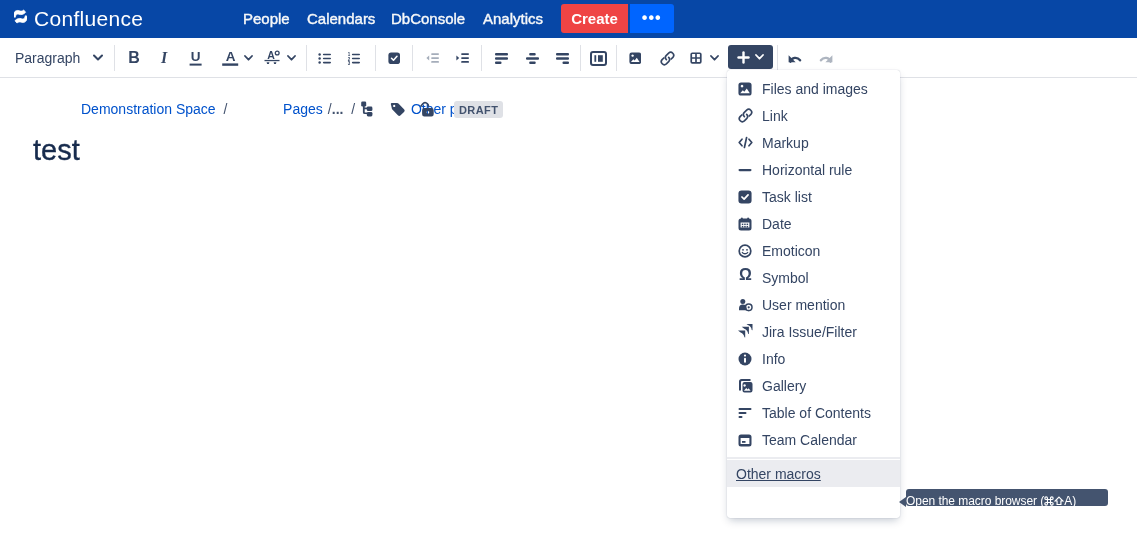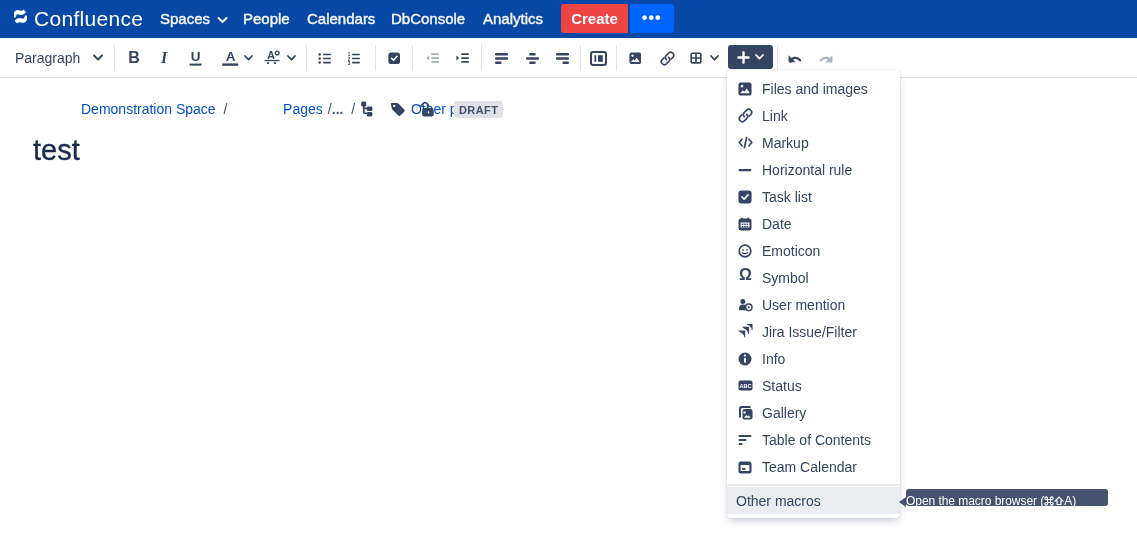--- a/index.html
+++ b/index.html
@@ -28,39 +28,36 @@
 #title { position:absolute; left:33px; top:134px; font-size:29px; font-weight:500; color:#172B4D; -webkit-text-stroke:0.35px #172B4D; }
 
 
 #menu { position:absolute; left:727px; top:70px; width:173px; height:448px; background:#fff; border-radius:3px;
   box-shadow:0 4px 8px -2px rgba(9,30,66,0.25), 0 0 1px rgba(9,30,66,0.31); padding-top:5px; }
 .mi { position:relative; height:27px; display:flex; align-items:center; color:#344563; font-size:14px; }
 .mi svg, .mi .gi { position:absolute; left:11px; }
 .mi .lbl { position:absolute; left:35px; top:50%; transform:translateY(-50%); white-space:nowrap; }
 .mi .gi { font-size:16px; line-height:14px; }
 #mdiv { height:2px; border-top:2px solid #EBECF0; margin:4px 0 0 0; }
-#othermacros { height:27px; background:#EBECF0; display:flex; align-items:center; color:#344563; font-size:14px; padding-left:9px; margin-top:1px; }
+#othermacros { height:27px; background:#EBECF0; display:flex; align-items:center; color:#344563; font-size:14px; padding-left:9px; margin-top:1px;text-decoration:underline; }
 
 
 #tip { position:absolute; left:906px; top:489px; width:202px; height:17px; background:#44546F; border-radius:3px; color:#fff; font-size:12px; letter-spacing:-0.05px; line-height:25px; white-space:nowrap; }
 #tiparrow { position:absolute; left:899px; top:497px; width:0; height:0; border-top:5px solid transparent; border-bottom:5px solid transparent; border-right:7px solid #44546F; }
 </style>
 </head>
 <body>
 <div id="nav">
   <svg class="abs" style="left:14px;top:9px" width="12.6" height="15" viewBox="0 0 12.6 15" fill="#fff" stroke="#fff" stroke-width="0.7" stroke-linejoin="round">
     <g transform="rotate(-16 6.3 7.5)">
         <path d="M0 3.9 C1.7 0.9 4.4 -0.1 6.9 1.7 C8.4 2.8 9.8 3.0 11.3 2.1 L12.6 4.9 C10.1 6.5 7.6 6.4 5.6 4.9 C4.2 3.9 2.8 4.2 1.8 6.0 L1.4 6.8 L0 6.3 Z"></path>
     <path d="M12.6 11.1 C10.9 14.1 8.2 15.1 5.7 13.3 C4.2 12.2 2.8 12.0 1.3 12.9 L0 10.1 C2.5 8.5 5.0 8.6 7.0 10.1 C8.4 11.1 9.8 10.8 10.8 9.0 L11.2 8.2 L12.6 8.7 Z"></path>
       </g>
   </svg>
   <div class="brand">Confluence</div>
-  <div class="item" style="left:160px">Spaces<svg class="chev" width="11" height="8" viewBox="0 0 11 8">
-        <path d="M1.5 2 L5.5 6 L9.5 2" fill="none" stroke="#fff" stroke-width="2" stroke-linecap="round" stroke-linejoin="round"></path>
-      </svg></div>
   <div class="item" style="left:243px">People</div>
   <div class="item" style="left:307px">Calendars</div>
   <div class="item" style="left:391px">DbConsole</div>
   <div class="item" style="left:483px">Analytics</div>
   <div id="create">Create</div>
   <div id="more">•••</div>
 </div>
 
 <div id="toolbar">
   <div id="para">Paragraph</div>
@@ -318,27 +315,20 @@
     </div>
   <div class="mi">
       <svg width="14" height="14" viewBox="0 0 14 14">
         <circle cx="7" cy="7" r="6.5" fill="#344563"></circle>
         <rect x="6" y="5.8" width="2" height="5" rx="1" fill="#fff"></rect>
         <circle cx="7" cy="3.6" r="1.1" fill="#fff"></circle>
       </svg>
       <span class="lbl">Info</span>
     </div>
   <div class="mi">
-      <svg width="15" height="11" viewBox="0 0 15 11">
-        <rect x="0.5" y="0.5" width="14" height="10" rx="2" fill="#344563"></rect>
-        <text x="7.5" y="7.8" text-anchor="middle" font-size="5.6" font-weight="bold" fill="#fff">ABC</text>
-      </svg>
-      <span class="lbl">Status</span>
-    </div>
-  <div class="mi">
       <svg width="15" height="16" viewBox="0 0 15 16">
         <path d="M1 12.5 L1 3.6 A2.6 2.6 0 0 1 3.6 1 L12.5 1 L12.5 3 L4 3 A1 1 0 0 0 3 4 L3 12.5 Z" fill="#344563"></path>
         <path d="M6.5 4 h6 a2 2 0 0 1 2 2 v6.5 a2 2 0 0 1 -2 2 h-6 a2 2 0 0 1 -2 -2 v-6.5 a2 2 0 0 1 2 -2 Z M6.6 6.2 a1.25 1.25 0 1 0 0.01 0 Z M5.9 12.7 L8.3 9.9 L9.6 11.4 L10.6 10.3 L12.6 12.7 Z" fill="#344563" fill-rule="evenodd"></path>
       </svg>
       <span class="lbl">Gallery</span>
     </div>
   <div class="mi">
       <svg width="14" height="12" viewBox="0 0 14 12" fill="#344563">
         <rect x="0.5" y="1" width="13" height="2" rx="1"></rect>
         <rect x="0.5" y="5" width="8" height="2" rx="1"></rect>

